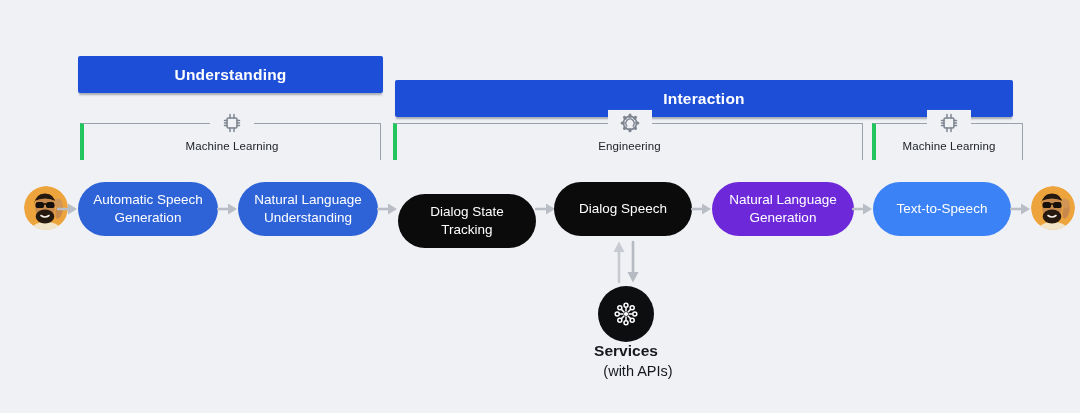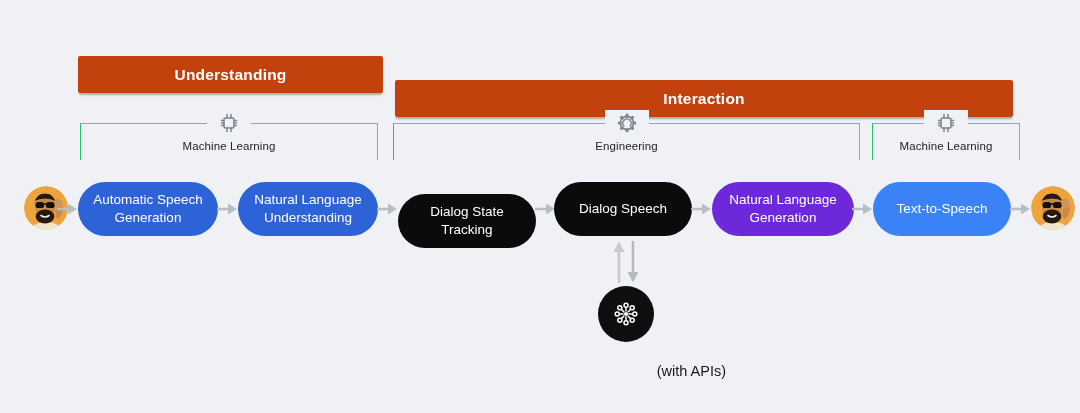--- a/index.html
+++ b/index.html
@@ -9,34 +9,34 @@
   }
   .stage{
     position:relative;
     width:1080px;height:413px;
     background:#f0f1f5;
     overflow:hidden;
   }
   
   .hdr-bar{
     position:absolute;top:56px;height:37px;
-    background:#c2410c;
+    background:#1d4ed8;
     border-radius:2px;
     display:flex;align-items:center;justify-content:center;
     color:#ffffff;font-size:15.5px;font-weight:bold;letter-spacing:.2px;
     box-shadow:0 3px 2px -1px rgba(93,103,118,.5);
   }
   #hdr-understanding{left:78px;width:305px;}
   #hdr-interaction{left:395px;width:618px;margin-top:24px;}
 
   
   .bracket{
     position:absolute;top:123px;height:36px;
     border-top:1px solid #9aa0ac;
-    border-left:1px solid #22c55e;
+    border-left:4px solid #22c55e;
     border-right:1px solid #9aa0ac;
   }
   #bracket-ml-left{left:80px;width:296px;}
   #bracket-eng{left:393px;width:465px;}
   #bracket-ml-right{left:872px;width:146px;}
   .bracket .sec-icon{
     position:absolute;left:50%;top:0;
     transform:translate(-50%,-54%);
     background:#f0f1f5;
     padding:0 9px;
@@ -76,22 +76,22 @@
   .services-circle{
     position:absolute;left:598px;top:286px;width:56px;height:56px;
     border-radius:50%;background:#0d0e10;
     display:flex;align-items:center;justify-content:center;
   }
   .services-title{
     position:absolute;left:526px;top:342px;width:200px;
     text-align:center;font-size:15.5px;font-weight:bold;color:#15181c;
   }
   .services-sub{
-    position:absolute;left:526px;top:363px;width:200px;
-    text-align:right;font-size:14.5px;color:#15181c;
+    position:absolute;left:538px;top:363px;width:200px;
+    text-align:center;font-size:14.5px;color:#15181c;
   }
 </style>
 </head>
 <body>
 
 <div class="stage">
 
   <svg width="0" height="0" style="position:absolute">
     <defs>
       <g id="chip" stroke="#7d8590" stroke-width="1.5" fill="none" stroke-linecap="round">
@@ -252,15 +252,16 @@
           <circle cx="7.2" cy="16" r="2"></circle>
           <circle cx="24.8" cy="16" r="2"></circle>
           <circle cx="9.8" cy="9.8" r="2"></circle>
           <circle cx="22.2" cy="22.2" r="2"></circle>
           <circle cx="22.2" cy="9.8" r="2"></circle>
           <circle cx="9.8" cy="22.2" r="2"></circle>
         </g>
       </svg>
     </span>
   </div>
+  <div class="services-title">Services</div>
   <div class="services-sub">(with APIs)</div>
 
 </div>
 
 </body></html>

